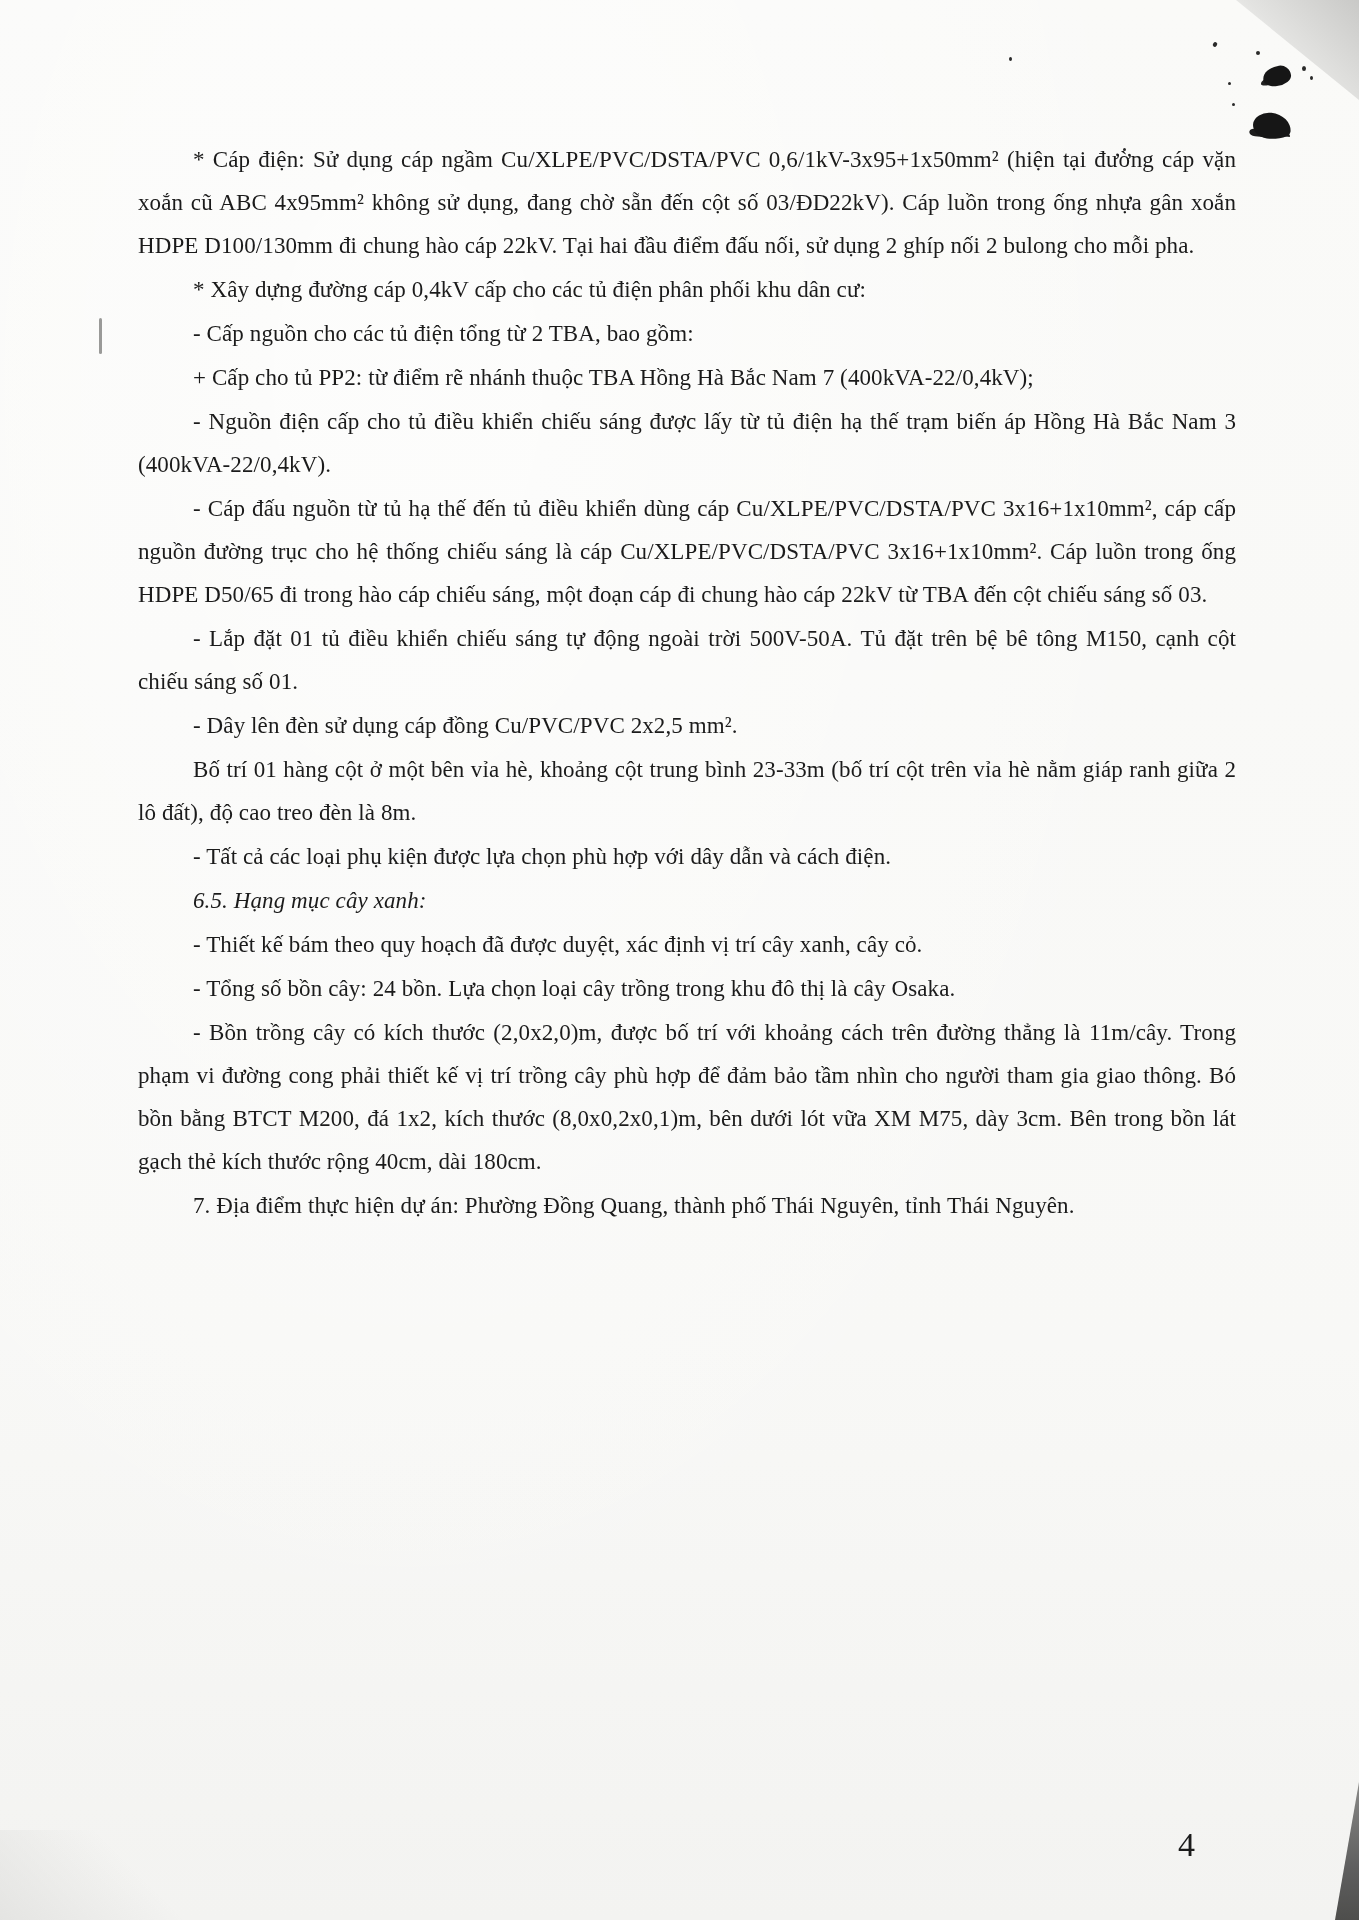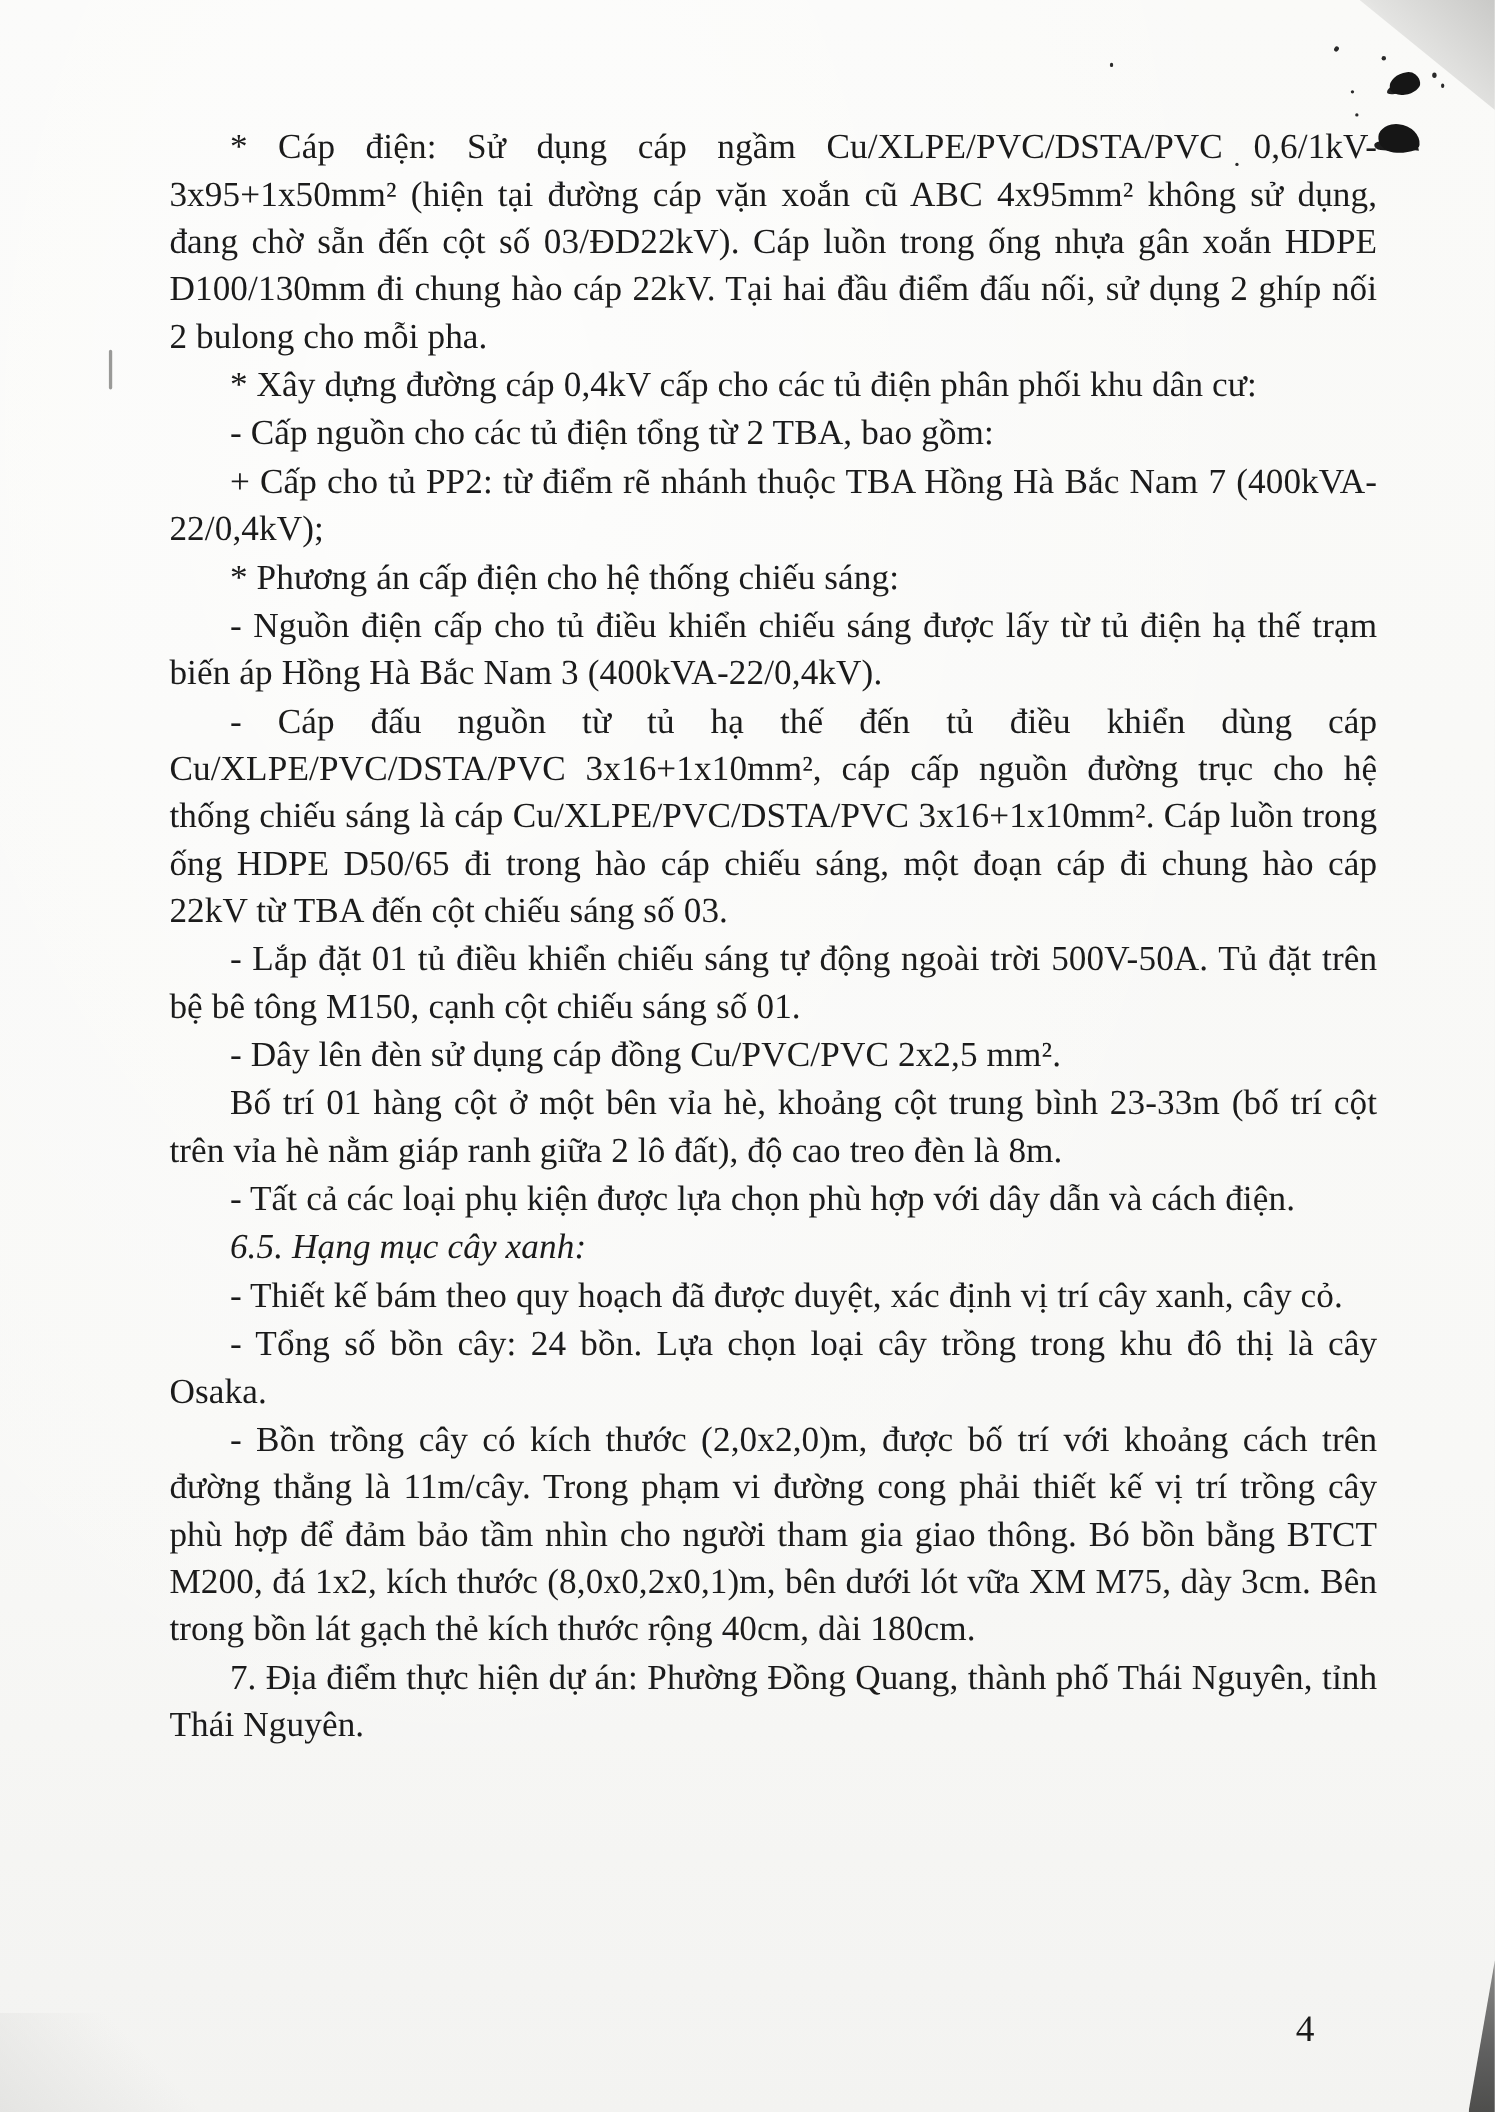--- a/index.html
+++ b/index.html
@@ -58,28 +58,27 @@
   }
   .bottom-left-shade {
     position: absolute; left: 0; bottom: 0;
     width: 220px; height: 90px;
     background: linear-gradient(45deg, #dededc 0%, rgba(248,248,246,0) 60%);
     opacity: .7;
   }
   
   .doc {
     position: absolute;
-    left: 138px; top: 112px;
+    left: 138px; top: 138px;
     width: 1098px;
     color: #1b1b1b;
-    font-size: 32px;
+    font-size: 23px;
     line-height: 43px;
     text-align: justify;
     letter-spacing: 0.1px;
-    margin-left: 16px;
   }
   .doc p { margin: 0 0 1px 0; text-indent: 55px; }
   .doc p.heading-italic { font-style: italic; }
   .bold { font-weight: normal; }
   .page-number {
     position: absolute; left: 1178px; top: 1826px;
     font-size: 34px; color: #1b1b1b;
   }
 </style>
 </head>
@@ -100,21 +99,20 @@
   <div class="speck s8"></div>
   <div class="edge-mark"></div>
   <div class="bottom-wedge"></div>
   <div class="bottom-left-shade"></div>
 
   <div class="doc">
     <p>* Cáp điện: Sử dụng cáp ngầm Cu/XLPE/PVC/DSTA/PVC 0,6/1kV-3x95+1x50mm² (hiện tại đường cáp vặn xoắn cũ ABC 4x95mm² không sử dụng, đang chờ sẵn đến cột số 03/ĐD22kV). Cáp luồn trong ống nhựa gân xoắn HDPE D100/130mm đi chung hào cáp 22kV. Tại hai đầu điểm đấu nối, sử dụng 2 ghíp nối 2 bulong cho mỗi pha.</p>
     <p>* Xây dựng đường cáp 0,4kV cấp cho các tủ điện phân phối khu dân cư:</p>
     <p>- Cấp nguồn cho các tủ điện tổng từ 2 TBA, bao gồm:</p>
     <p>+ Cấp cho tủ PP2: từ điểm rẽ nhánh thuộc TBA Hồng Hà Bắc Nam 7 (400kVA-22/0,4kV);</p>
-    <p>* Phương án cấp điện cho hệ thống chiếu sáng:</p>
     <p>- Nguồn điện cấp cho tủ điều khiển chiếu sáng được lấy từ tủ điện hạ thế trạm biến áp Hồng Hà Bắc Nam 3 (400kVA-22/0,4kV).</p>
     <p>- Cáp đấu nguồn từ tủ hạ thế đến tủ điều khiển dùng cáp Cu/XLPE/PVC/DSTA/PVC 3x16+1x10mm², cáp cấp nguồn đường trục cho hệ thống chiếu sáng là cáp Cu/XLPE/PVC/DSTA/PVC 3x16+1x10mm². Cáp luồn trong ống HDPE D50/65 đi trong hào cáp chiếu sáng, một đoạn cáp đi chung hào cáp 22kV từ TBA đến cột chiếu sáng số 03.</p>
     <p>- Lắp đặt 01 tủ điều khiển chiếu sáng tự động ngoài trời 500V-50A. Tủ đặt trên bệ bê tông M150, cạnh cột chiếu sáng số 01.</p>
     <p>- Dây lên đèn sử dụng cáp đồng Cu/PVC/PVC 2x2,5 mm².</p>
     <p>Bố trí 01 hàng cột ở một bên vỉa hè, khoảng cột trung bình 23-33m (bố trí cột trên vỉa hè nằm giáp ranh giữa 2 lô đất), độ cao treo đèn là 8m.</p>
     <p>- Tất cả các loại phụ kiện được lựa chọn phù hợp với dây dẫn và cách điện.</p>
     <p class="heading-italic">6.5. Hạng mục cây xanh:</p>
     <p>- Thiết kế bám theo quy hoạch đã được duyệt, xác định vị trí cây xanh, cây cỏ.</p>
     <p>- Tổng số bồn cây: 24 bồn. Lựa chọn loại cây trồng trong khu đô thị là cây Osaka.</p>
     <p>- Bồn trồng cây có kích thước (2,0x2,0)m, được bố trí với khoảng cách trên đường thẳng là 11m/cây. Trong phạm vi đường cong phải thiết kế vị trí trồng cây phù hợp để đảm bảo tầm nhìn cho người tham gia giao thông. Bó bồn bằng BTCT M200, đá 1x2, kích thước (8,0x0,2x0,1)m, bên dưới lót vữa XM M75, dày 3cm. Bên trong bồn lát gạch thẻ kích thước rộng 40cm, dài 180cm.</p>

